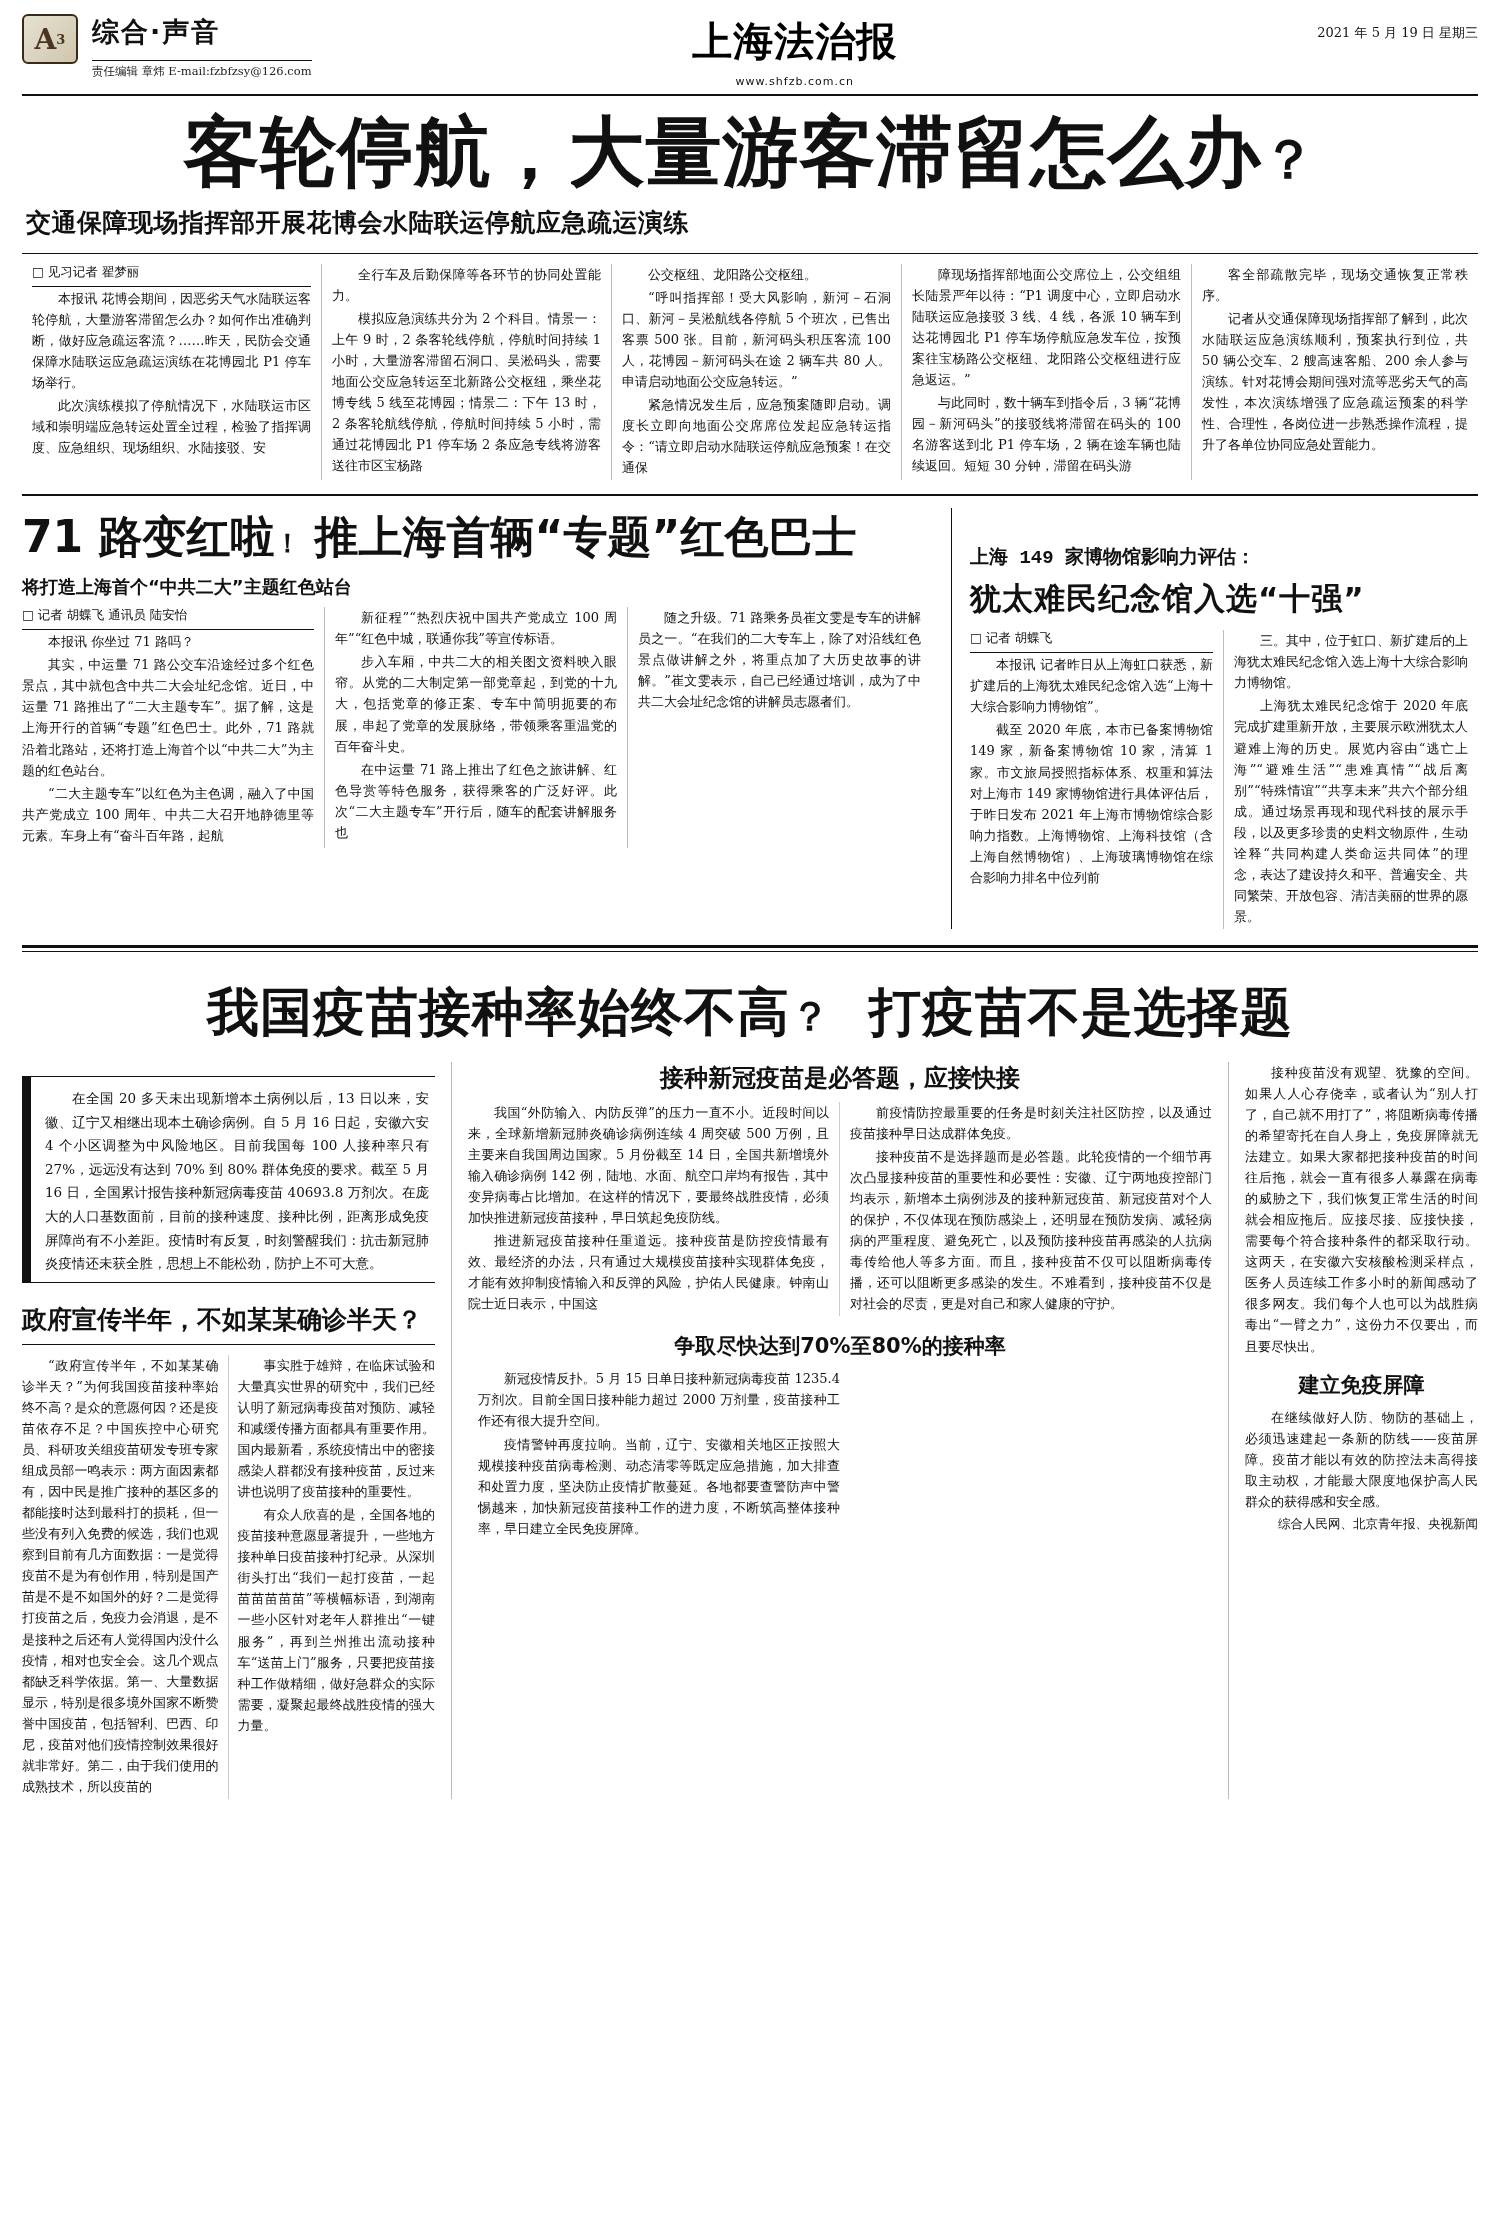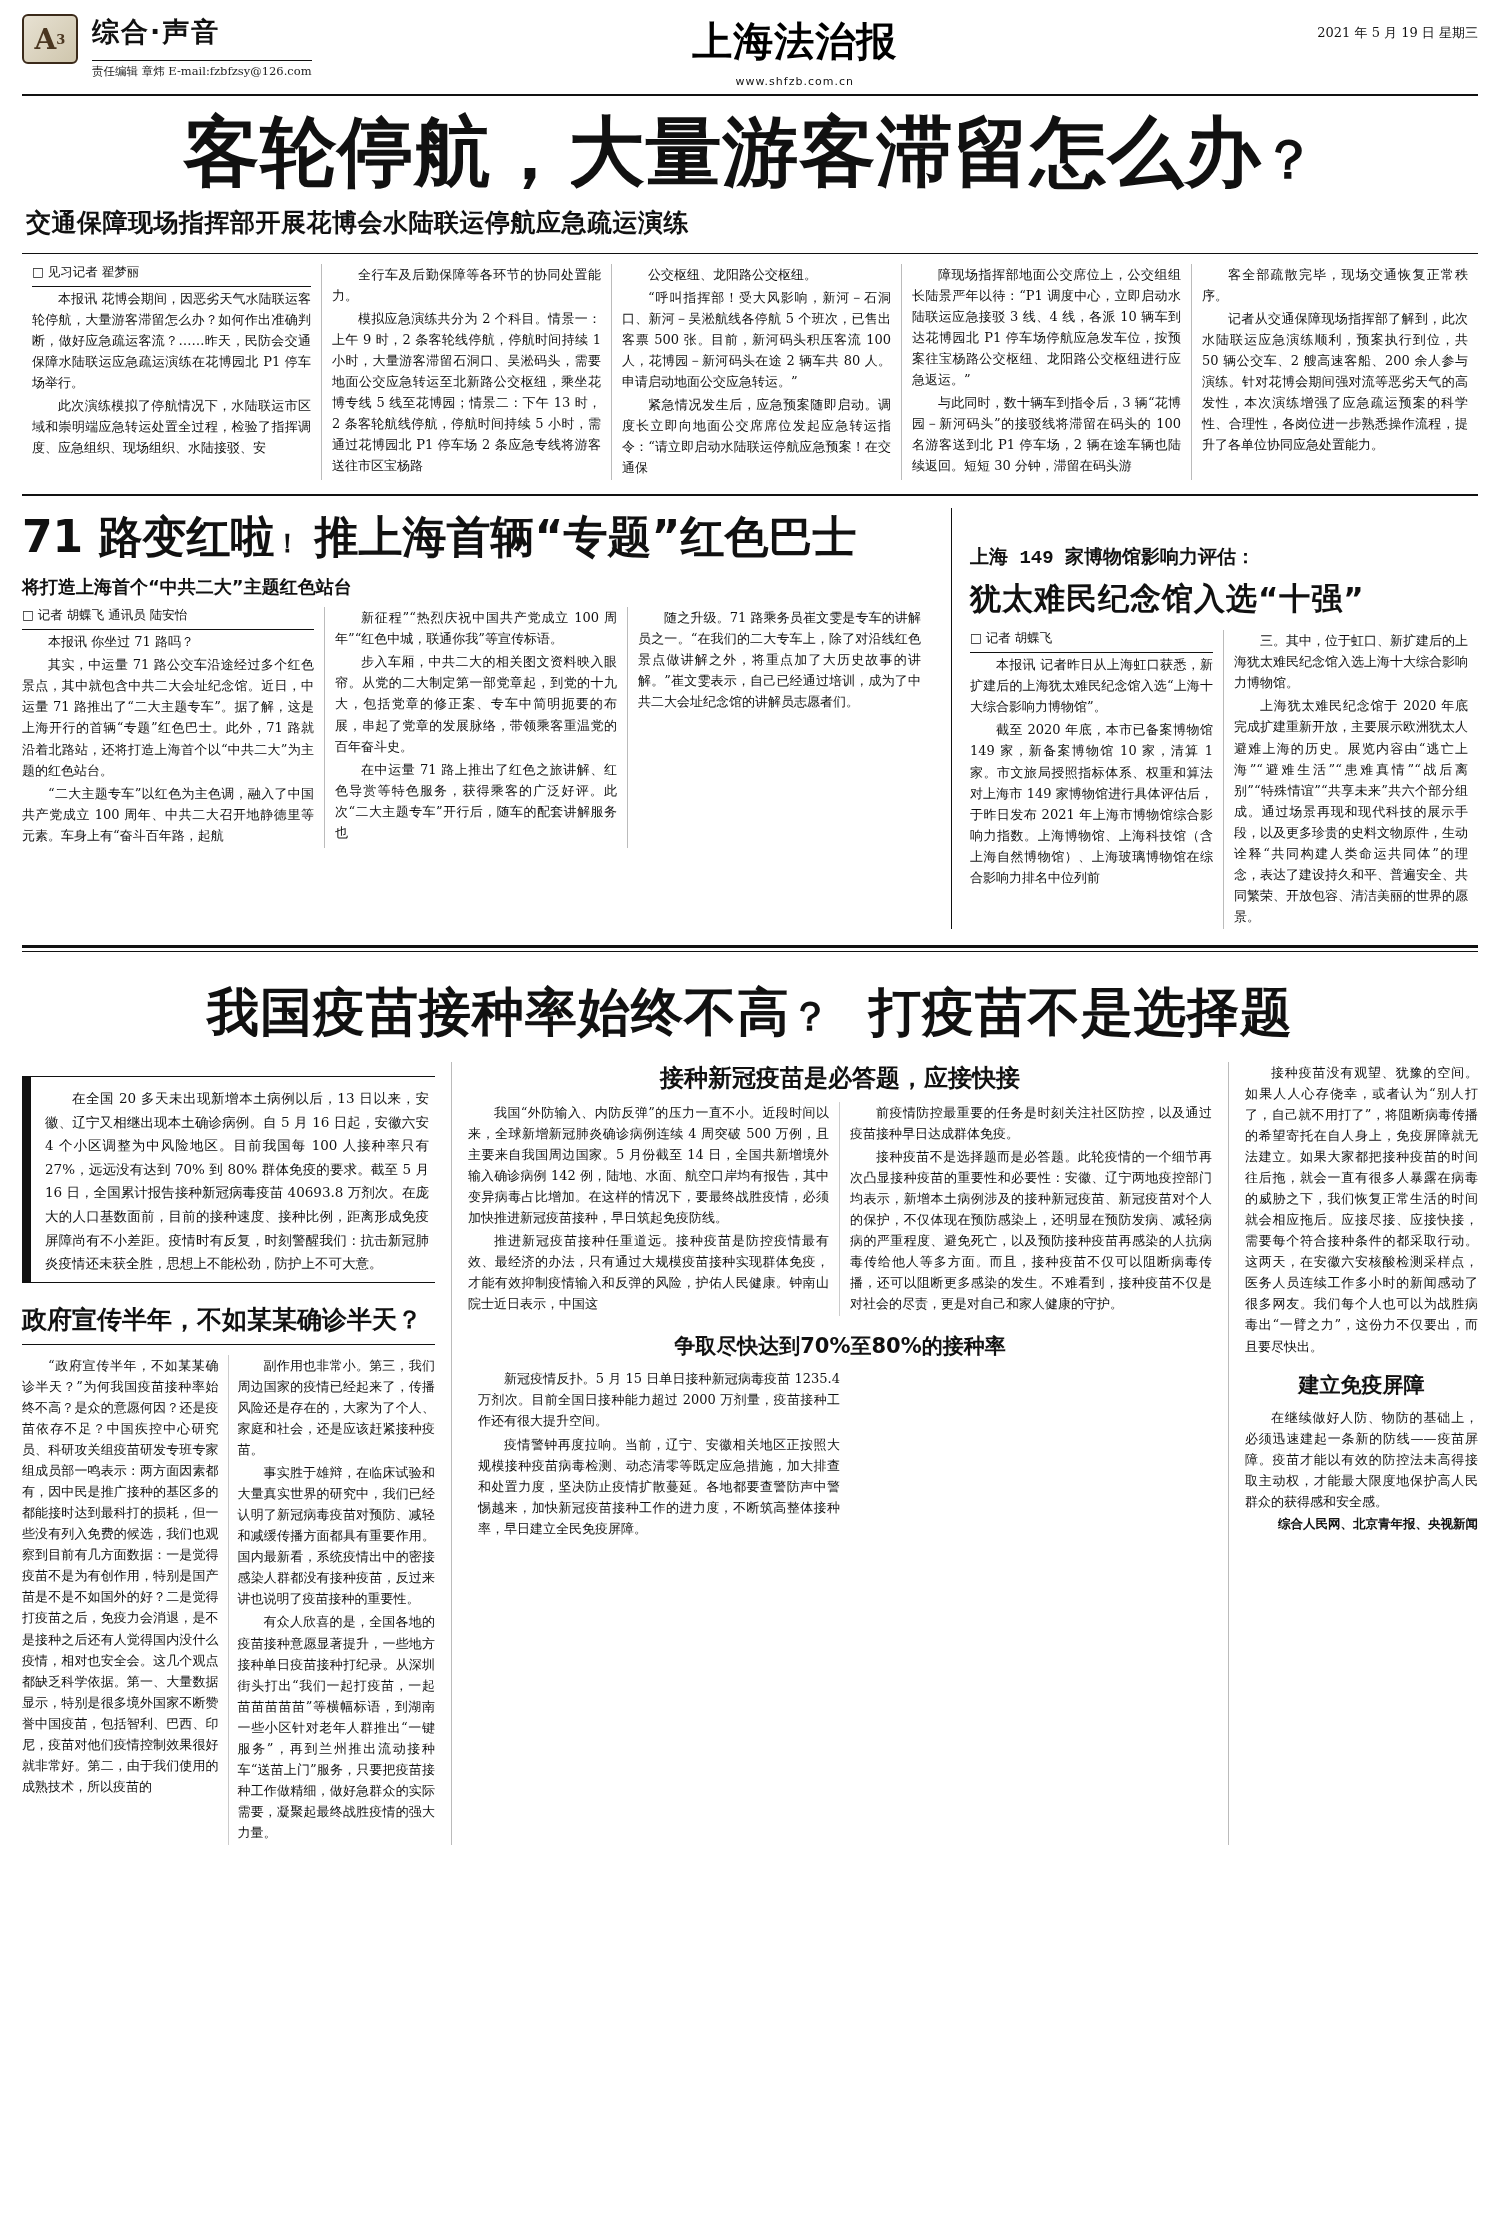--- a/index.html
+++ b/index.html
@@ -185,21 +185,21 @@
     margin: 20px 0 10px 0;
     border-bottom: 1px solid #111;
     padding-bottom: 8px;
   }
   .mid-head {
     font-size: 21px; font-weight: bold;
     font-family: "DejaVu Sans","Liberation Sans",sans-serif;
     text-align: center;
     margin: 16px 0 8px 0;
   }
-  .src { text-align: right; font-size: 12.5px; margin-top: 4px; font-weight: bold; }
+  .src { text-align: right; font-size: 12.5px; margin-top: 4px; }
 </style>
 </head>
 <body>
 
 <div class="page">
 
   <div class="masthead">
     <div class="mh-logo">
       <span>A</span>
         <sub>3</sub>
@@ -312,21 +312,20 @@
     <div style="width:430px; padding-right:16px; border-right:1px solid #bbb;">
       <div class="intro-box">
         <p>在全国 20 多天未出现新增本土病例以后，13 日以来，安徽、辽宁又相继出现本土确诊病例。自 5 月 16 日起，安徽六安 4 个小区调整为中风险地区。目前我国每 100 人接种率只有 27%，远远没有达到 70% 到 80% 群体免疫的要求。截至 5 月 16 日，全国累计报告接种新冠病毒疫苗 40693.8 万剂次。在庞大的人口基数面前，目前的接种速度、接种比例，距离形成免疫屏障尚有不小差距。疫情时有反复，时刻警醒我们：抗击新冠肺炎疫情还未获全胜，思想上不能松劲，防护上不可大意。</p>
       </div>
       <div class="qa-head">政府宣传半年，不如某某确诊半天？</div>
       <div style="display:flex">
         <div style="width:50%; padding-right:9px; border-right:1px solid #ccc">
           <p class="body">“政府宣传半年，不如某某确诊半天？”为何我国疫苗接种率始终不高？是众的意愿何因？还是疫苗依存不足？中国疾控中心研究员、科研攻关组疫苗研发专班专家组成员部一鸣表示：两方面因素都有，因中民是推广接种的基区多的都能接时达到最科打的损耗，但一些没有列入免费的候选，我们也观察到目前有几方面数据：一是觉得疫苗不是为有创作用，特别是国产苗是不是不如国外的好？二是觉得打疫苗之后，免疫力会消退，是不是接种之后还有人觉得国内没什么疫情，相对也安全会。这几个观点都缺乏科学依据。第一、大量数据显示，特别是很多境外国家不断赞誉中国疫苗，包括智利、巴西、印尼，疫苗对他们疫情控制效果很好就非常好。第二，由于我们使用的成熟技术，所以疫苗的</p>
         </div>
         <div style="width:50%; padding-left:9px">
-          <p class="body">副作用也非常小。第三，我们周边国家的疫情已经起来了，传播风险还是存在的，大家为了个人、家庭和社会，还是应该赶紧接种疫苗。</p>
           <p class="body">事实胜于雄辩，在临床试验和大量真实世界的研究中，我们已经认明了新冠病毒疫苗对预防、减轻和减缓传播方面都具有重要作用。国内最新看，系统疫情出中的密接感染人群都没有接种疫苗，反过来讲也说明了疫苗接种的重要性。</p>
           <p class="body">有众人欣喜的是，全国各地的疫苗接种意愿显著提升，一些地方接种单日疫苗接种打纪录。从深圳街头打出“我们一起打疫苗，一起苗苗苗苗苗”等横幅标语，到湖南一些小区针对老年人群推出“一键服务”，再到兰州推出流动接种车“送苗上门”服务，只要把疫苗接种工作做精细，做好急群众的实际需要，凝聚起最终战胜疫情的强大力量。</p>
         </div>
       </div>
     </div>
 
     <div style="flex:1; padding: 0 16px;">
       <div class="feature-sub">接种新冠疫苗是必答题，应接快接</div>
       <div style="display:flex">
         <div style="width:50%; padding-right:10px; border-right:1px solid #ccc">

